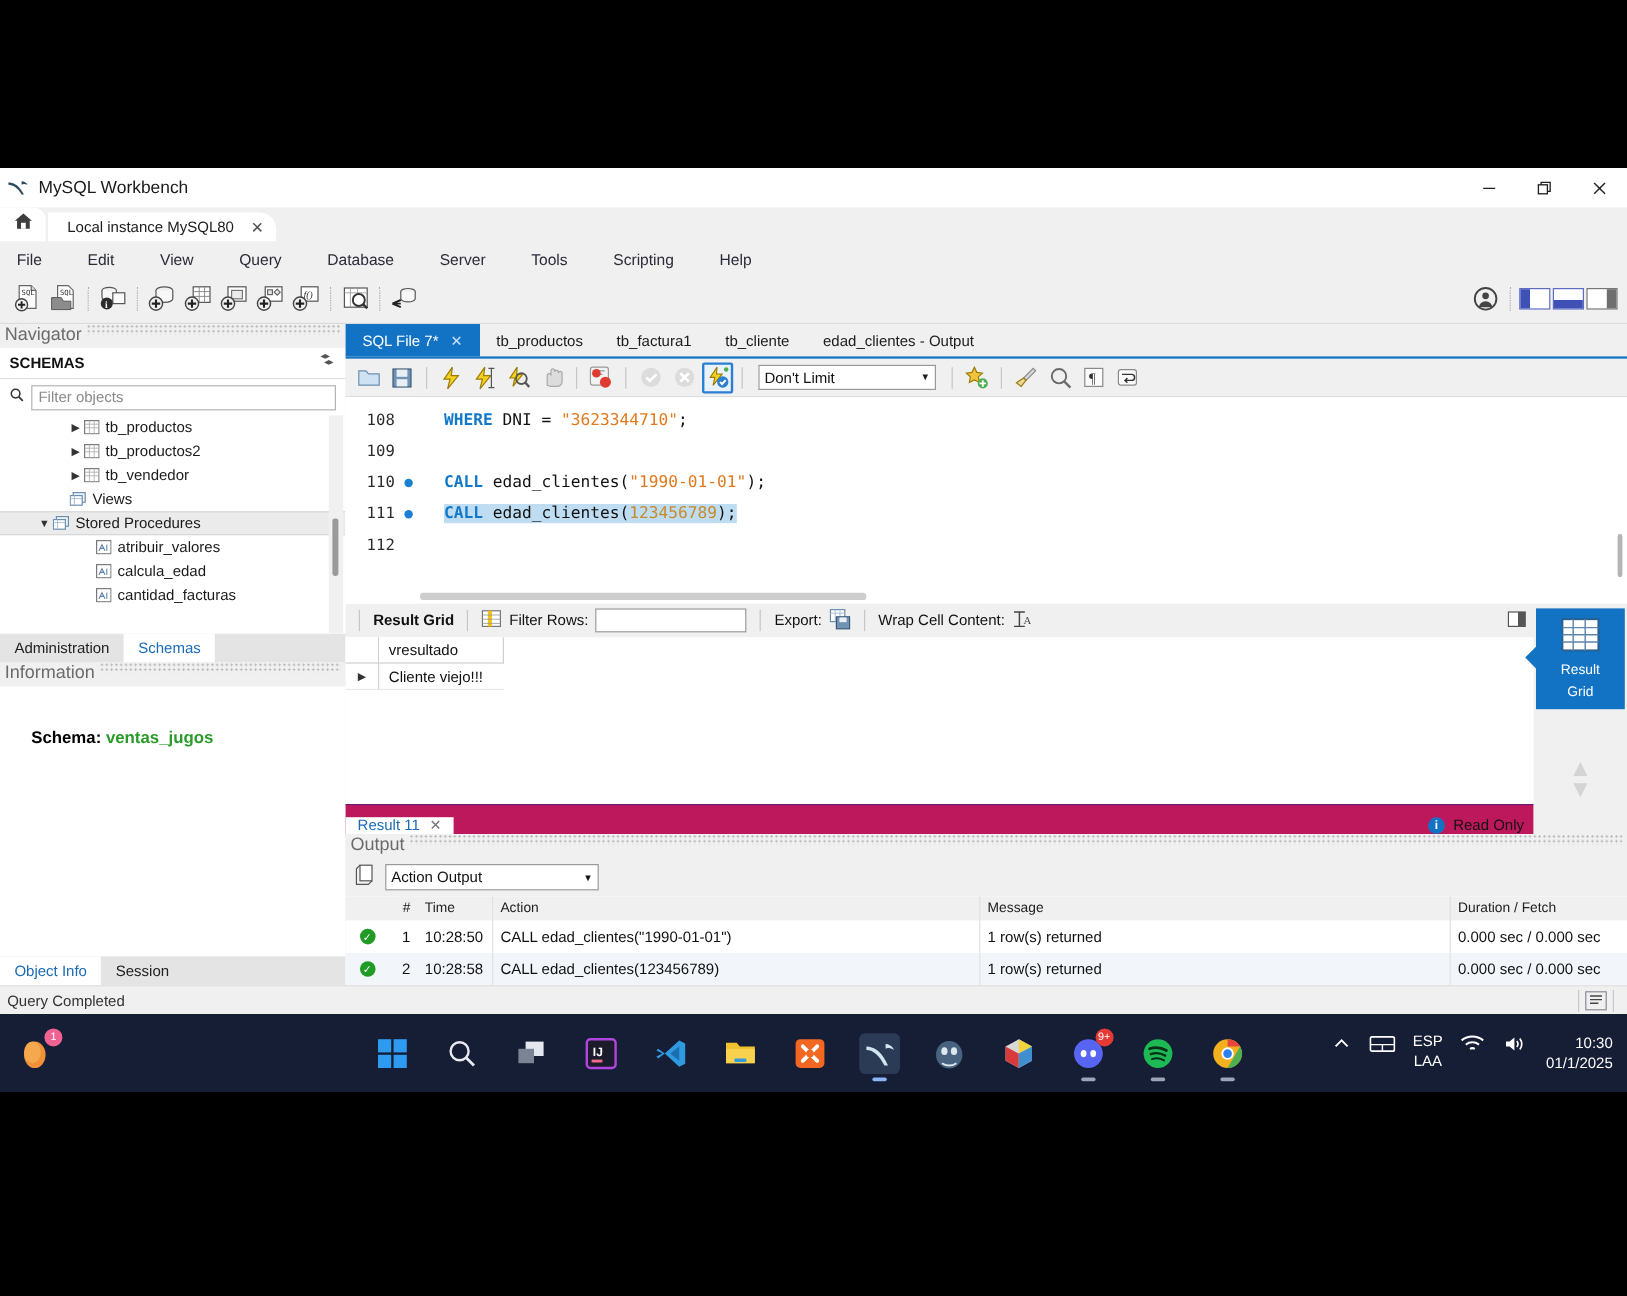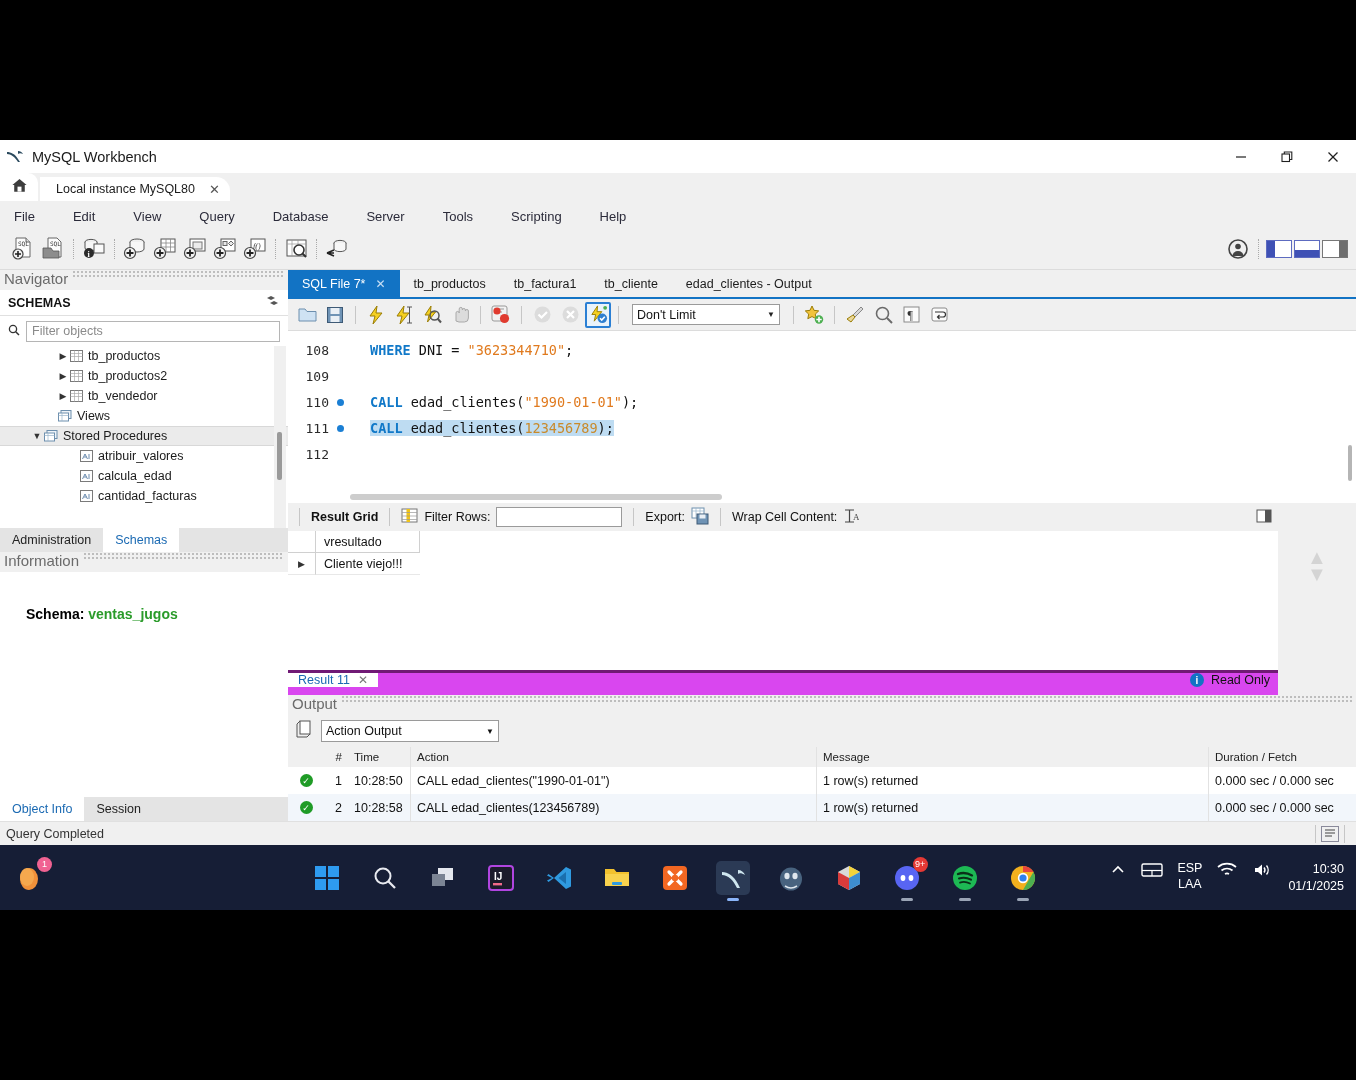--- a/index.html
+++ b/index.html
@@ -180,22 +180,22 @@
   .res-sidebar { width: 78px; flex: 0 0 78px; background: #f0f0f0; display:flex; flex-direction:column;
                  align-items:center; padding-top: 4px; }
   .res-tab { width: 74px; height: 84px; background: #1273c4; color: #fff; display:flex; flex-direction:column;
              align-items:center; justify-content:center; gap:5px; font-size: 11.5px; line-height: 1.15; text-align:center;
              position: relative; }
   .res-tab .notch { position:absolute; left: -9px; top: 32px; width:0; height:0;
      border-top: 9px solid transparent; border-bottom: 9px solid transparent; border-right: 9px solid #1273c4; }
   .res-updown { margin-top: 42px; color: #d4d4d4; font-size: 20px; line-height: 0.85; text-align:center;}
 
   
-  .result-foot { height: 25px; background: #d946ef; display: flex; align-items: flex-start; flex:0 0 auto;
-                 border-top: 3px solid #701a75; }
+  .result-foot { height: 25px; background: #be185d; display: flex; align-items: flex-end; flex:0 0 auto;
+                 border-top: 1px solid #701a75; }
   .rf-tab { background: #fff; display: flex; align-items: center; gap: 8px; padding: 0 10px;
             font-size: 12.5px; color: #1b6ab3; }
   .rf-tab .x { color: #777; font-size: 12px; }
   .result-foot .spacer { flex: 1 1 auto; }
   .readonly { display: flex; align-items: center; gap: 7px; padding-right: 8px; font-size: 12.5px; color: #111; }
   .info-dot { width: 14px; height: 14px; border-radius: 50%; background: #1273c4; color:#fff;
               font-size: 10px; font-weight:bold; display:flex; align-items:center; justify-content:center; }
 
   
   .output-panel { flex: 0 0 auto; display: flex; flex-direction: column; background:#f0f0f0; }
@@ -798,20 +798,31 @@
               </div>
               <div class="spacer"></div>
               <div class="readonly">
                 <span class="info-dot">i</span>
                 <span>Read Only</span>
               </div>
             </div>
           </div>
 
           <div class="res-sidebar">
+            <div class="res-tab">
+              <span class="notch"></span>
+              <span>
+                <svg width="34" height="30" viewBox="0 0 34 30">
+                  <rect x="2" y="2" width="30" height="26" fill="#fff" stroke="#2b5f8e" stroke-width="1.6"></rect>
+                  <path d="M2 9 h30 M2 15 h30 M2 21 h30 M11 2 v26 M21 2 v26" stroke="#5f87ad" stroke-width="1.2"></path>
+                </svg>
+              </span>
+              <span>Result</span>
+              <span>Grid</span>
+            </div>
             <div class="res-updown">
               <div>▲</div>
               <div>▼</div>
             </div>
           </div>
         </div>
 
         <div class="output-panel">
           <div class="pane-header">
             <span>Output</span>

